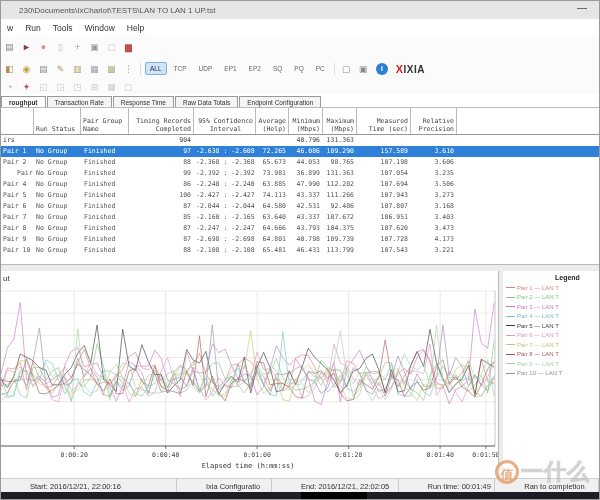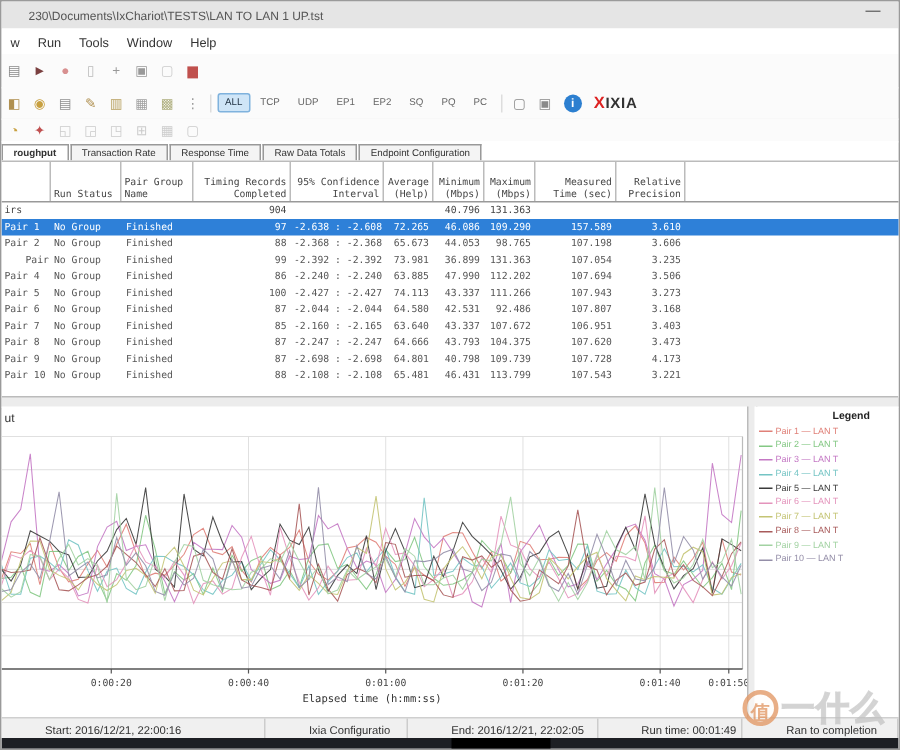--- a/index.html
+++ b/index.html
@@ -139,21 +139,21 @@
     </div>
 
   <div class="grid">
     <div class="thead" id="thead">
         <div class="th" style="width: 33px;"></div>
         <div class="th" style="width: 47px;">Run Status</div>
         <div class="th" style="width: 48px;">Pair Group
 Name</div>
         <div class="th r" style="width: 65px;">Timing Records
 Completed</div>
-        <div class="th r" style="width: 62px;">95% Confidence
+        <div class="th r" style="width: 62px; text-align: center;">95% Confidence
 Interval</div>
         <div class="th r" style="width: 33px;">Average
 (Help)</div>
         <div class="th r" style="width: 34px;">Minimum
 (Mbps)</div>
         <div class="th r" style="width: 34px;">Maximum
 (Mbps)</div>
         <div class="th r" style="width: 54px;">Measured
 Time (sec)</div>
         <div class="th r" style="width: 46px;">Relative

